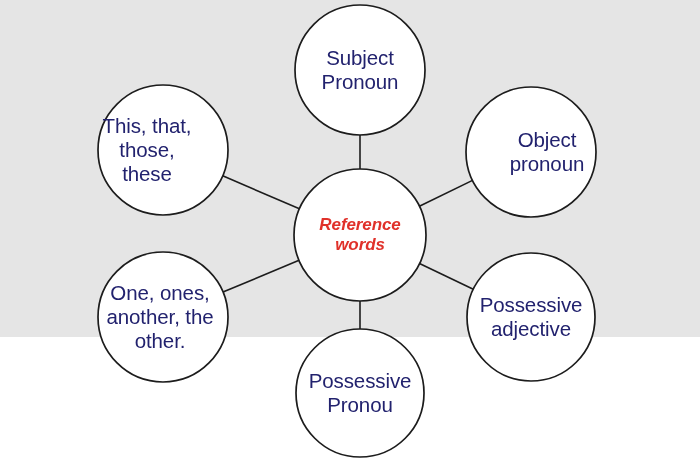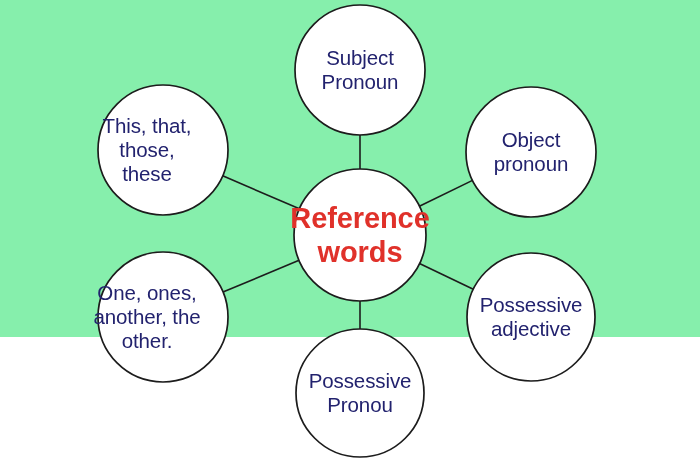--- a/index.html
+++ b/index.html
@@ -11,21 +11,21 @@
   body {
     width: 700px;
     height: 467px;
     font-family: "Liberation Sans", sans-serif;
     overflow: hidden;
   }
   #diagram-root {
     position: relative;
     width: 700px;
     height: 337px;
-    background: #86efac;
+    background: #e5e5e5;
   }
   svg.canvas {
     position: absolute;
     left: 0;
     top: 0;
     width: 700px;
     height: 467px;
   }
   .connector {
     stroke: #1c1c1c;
@@ -48,23 +48,24 @@
     white-space: pre-line;
   }
   .satellite-label {
     color: #22226e;
     font-size: 20.5px;
     font-weight: 400;
     letter-spacing: -0.1px;
   }
   .center-label {
     color: #e0312a;
-    font-size: 29px;
+    font-size: 17px;
     font-weight: bold;
     letter-spacing: -0.1px;
+    font-style: italic;
   }
 </style>
 </head>
 <body>
 
 <div id="diagram-root">
 
   <svg class="canvas" viewBox="0 0 700 467">
     <g id="connector-layer">
         <line x1="360.00" y1="169.00" x2="360.00" y2="135.00" class="connector" stroke="#1c1c1c"></line>
@@ -81,27 +82,27 @@
         <circle cx="360" cy="393" r="64" class="node-circle" fill="#ffffff" stroke="#1c1c1c"></circle>
         <circle cx="163" cy="317" r="65" class="node-circle" fill="#ffffff" stroke="#1c1c1c"></circle>
         <circle cx="163" cy="150" r="65" class="node-circle" fill="#ffffff" stroke="#1c1c1c"></circle>
         <circle cx="360" cy="235" r="66" class="node-circle" fill="#ffffff" stroke="#1c1c1c"></circle>
       </g>
   </svg>
 
   <div id="label-layer">
       <div class="node-label satellite-label" style="left: 295px; top: 5px; width: 130px; height: 130px; color: rgb(34, 34, 110);">Subject
 Pronoun</div>
-      <div class="node-label satellite-label" style="left: 466px; top: 87px; width: 130px; height: 130px; color: rgb(34, 34, 110);">Object
+      <div class="node-label satellite-label" style="left: 482px; top: 87px; width: 130px; height: 130px; color: rgb(34, 34, 110);">Object
 pronoun</div>
       <div class="node-label satellite-label" style="left: 467px; top: 253px; width: 128px; height: 128px; color: rgb(34, 34, 110);">Possessive
 adjective</div>
       <div class="node-label satellite-label" style="left: 296px; top: 329px; width: 128px; height: 128px; color: rgb(34, 34, 110);">Possessive
 Pronou</div>
-      <div class="node-label satellite-label" style="left: 82px; top: 252px; width: 130px; height: 130px; color: rgb(34, 34, 110);">One, ones,
+      <div class="node-label satellite-label" style="left: 95px; top: 252px; width: 130px; height: 130px; color: rgb(34, 34, 110);">One, ones,
 another, the
 other.</div>
       <div class="node-label satellite-label" style="left: 82px; top: 85px; width: 130px; height: 130px; color: rgb(34, 34, 110);">This, that,
 those,
 these</div>
       <div class="node-label center-label" style="left: 294px; top: 169px; width: 132px; height: 132px; color: rgb(224, 49, 42);">Reference
 words</div>
     </div>
 
 </div>

